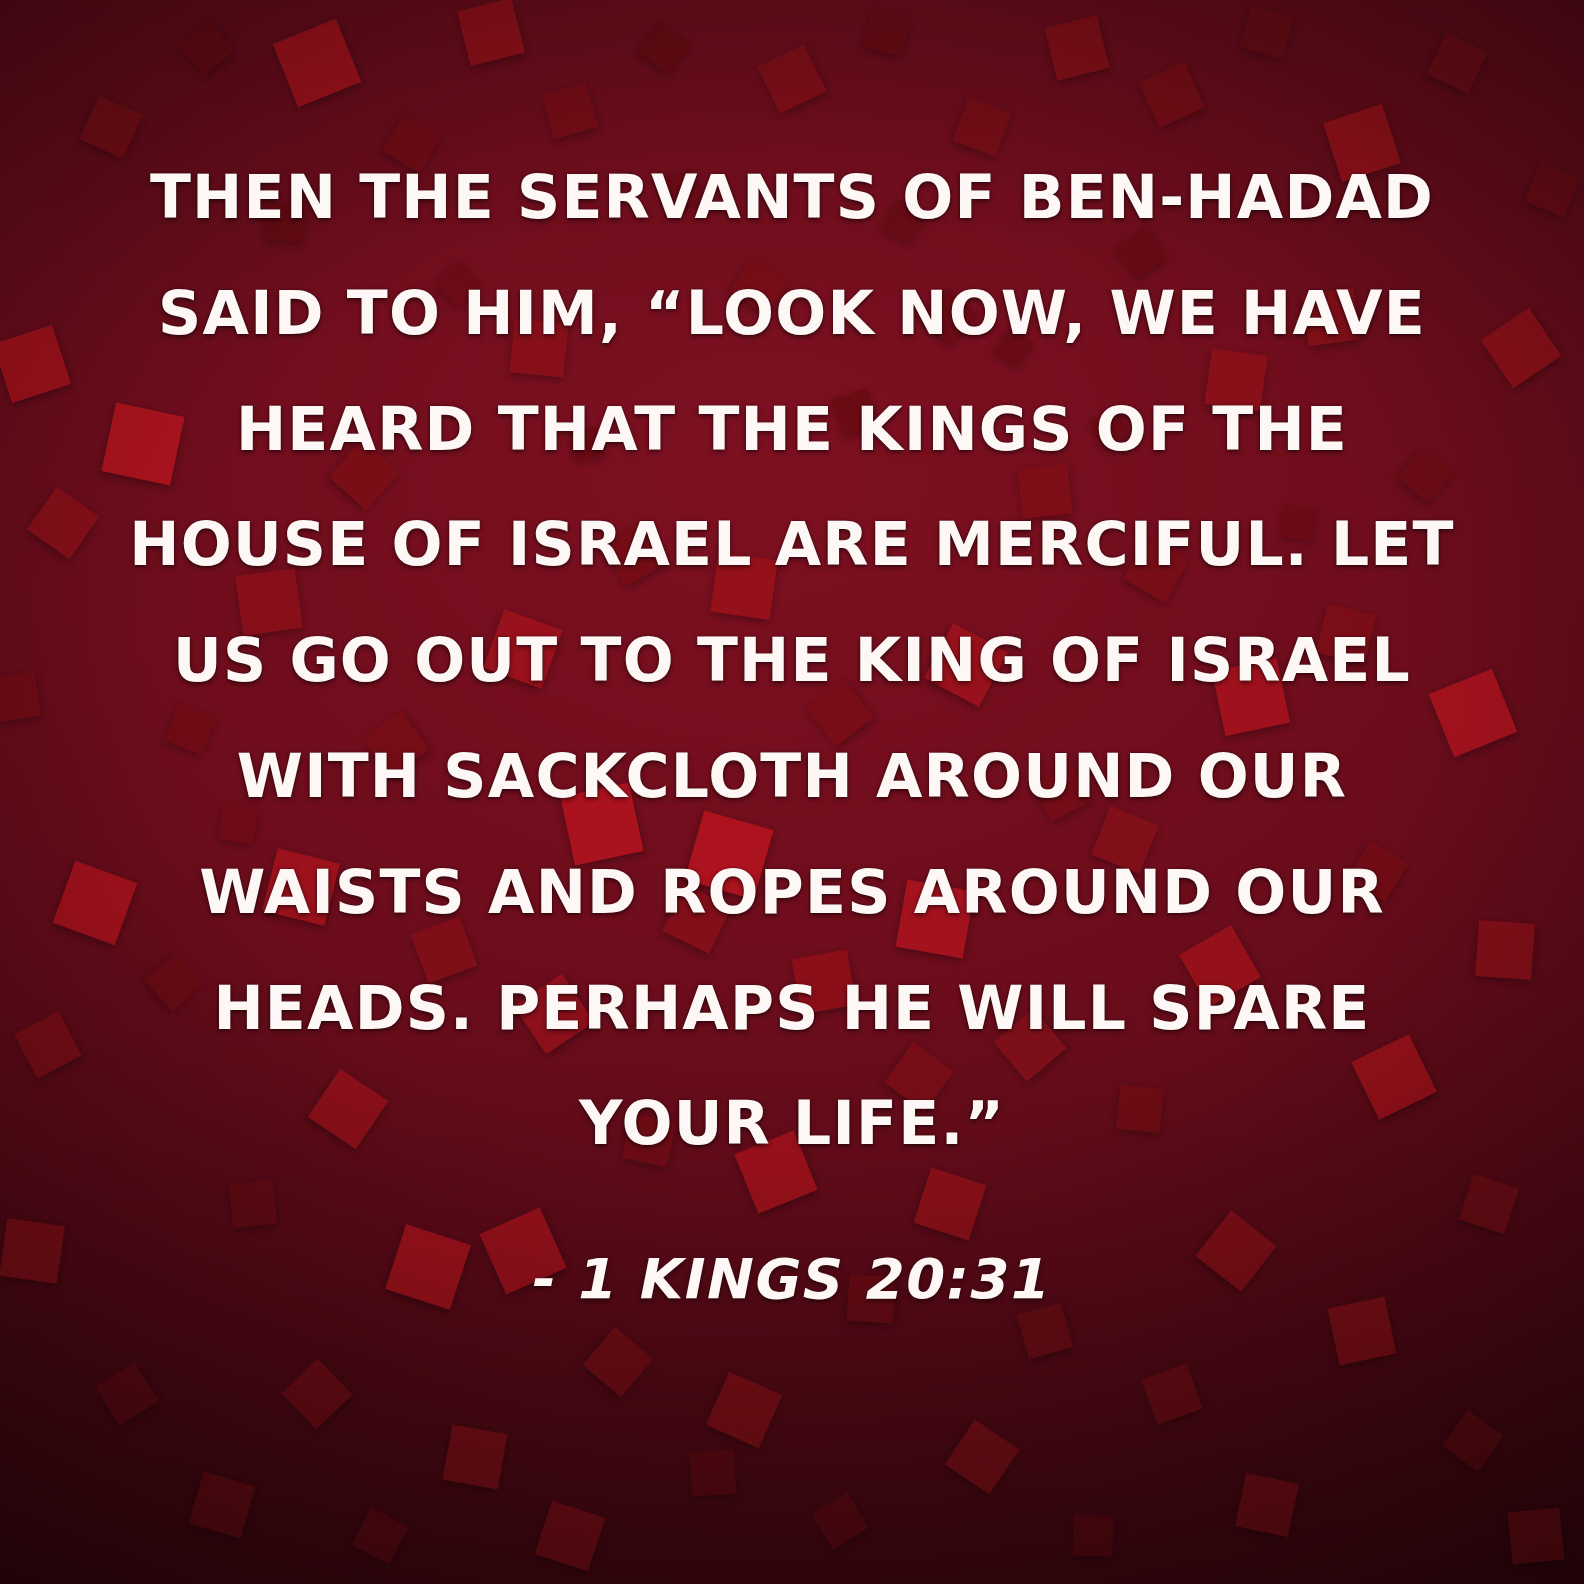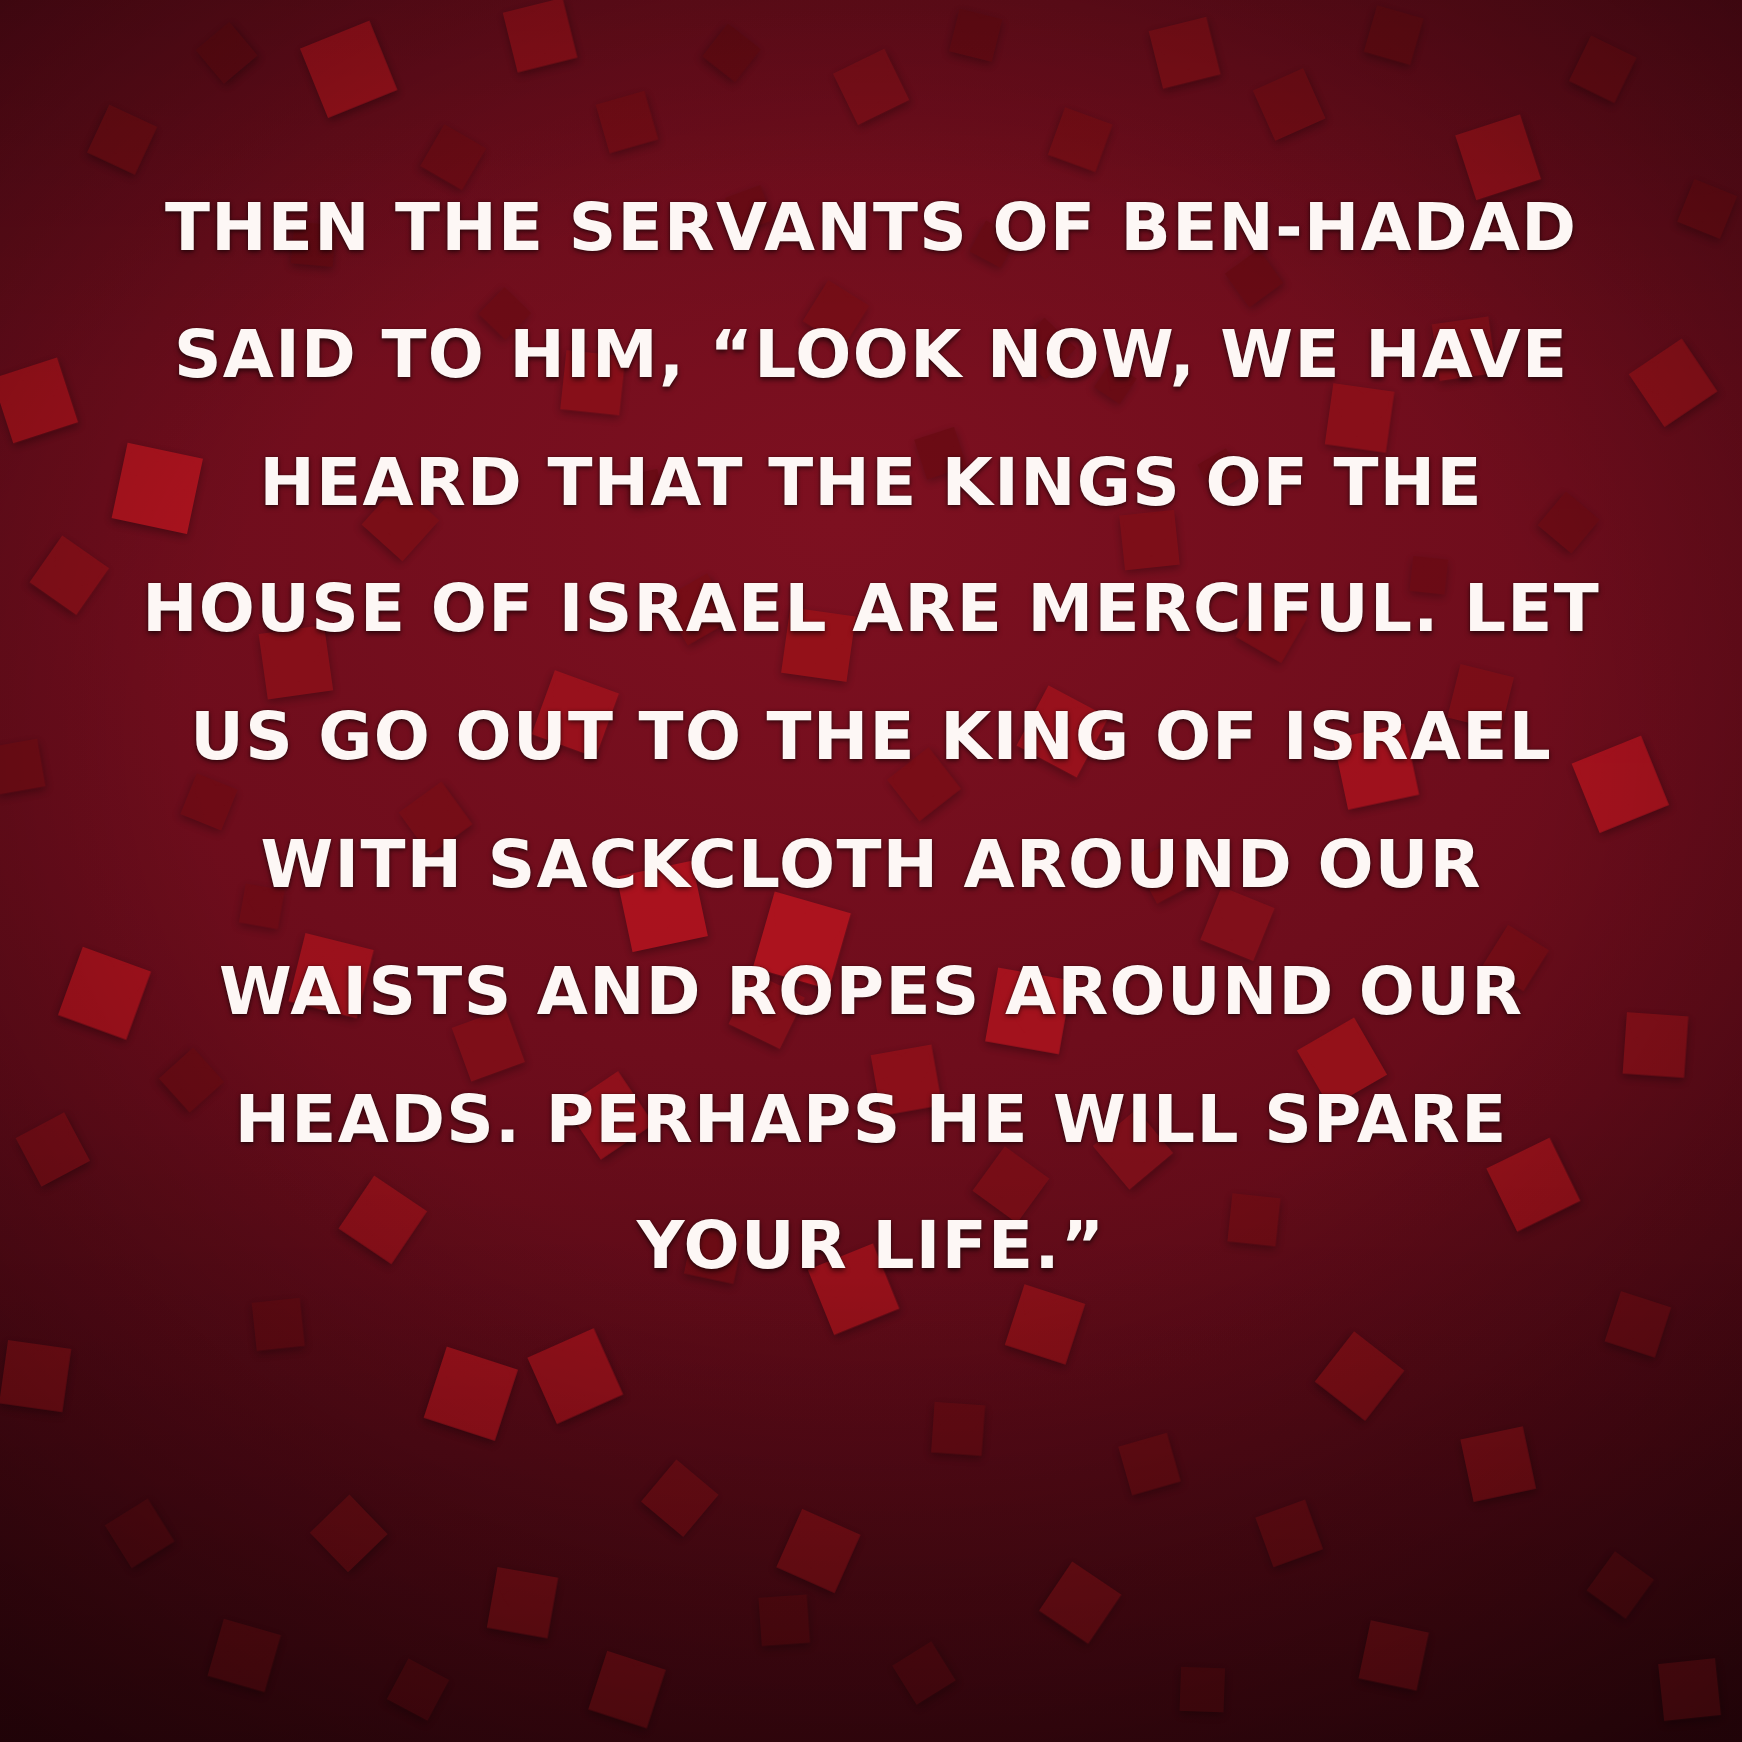--- a/index.html
+++ b/index.html
@@ -79,21 +79,21 @@
     color: #fdf7f5;
     font-family: "DejaVu Sans", sans-serif;
     font-weight: 700;
     font-size: 60px;
     line-height: 1.93;
     letter-spacing: 1.2px;
     text-transform: uppercase;
     text-shadow:
       0 2px 5px rgba(0,0,0,0.55),
       0 0 2px rgba(0,0,0,0.35);
-    margin: 18px;
+    margin: 8px;
   }
   #verse-ref {
     margin: 64px 0 0 0;
     color: #fdf7f5;
     font-family: "DejaVu Sans", sans-serif;
     font-weight: 700;
     font-style: italic;
     font-size: 56px;
     letter-spacing: 1.5px;
     text-transform: uppercase;
@@ -407,15 +407,16 @@
         <i style="background: rgb(101, 10, 17);"></i>
       </div>
       <div class="heart" style="width: 28px; height: 28px; left: 999.76px; top: 334.48px; transform: rotate(34deg); opacity: 0.7; filter: drop-shadow(rgba(0, 0, 0, 0.35) 0px 3px 4px);">
         <i style="background: rgb(100, 10, 17);"></i>
       </div>
     </div>
   <div id="vignette"></div>
 
   <div id="content">
     <p id="verse-text">THEN THE SERVANTS OF BEN-HADAD SAID TO HIM, “LOOK NOW, WE HAVE HEARD THAT THE KINGS OF THE HOUSE OF ISRAEL ARE MERCIFUL. LET US GO OUT TO THE KING OF ISRAEL WITH SACKCLOTH AROUND OUR WAISTS AND ROPES AROUND OUR HEADS. PERHAPS HE WILL SPARE YOUR LIFE.”</p>
+    <div id="verse-ref">- 1 KINGS 20:31</div>
   </div>
 
 </div>
 
 </body></html>

